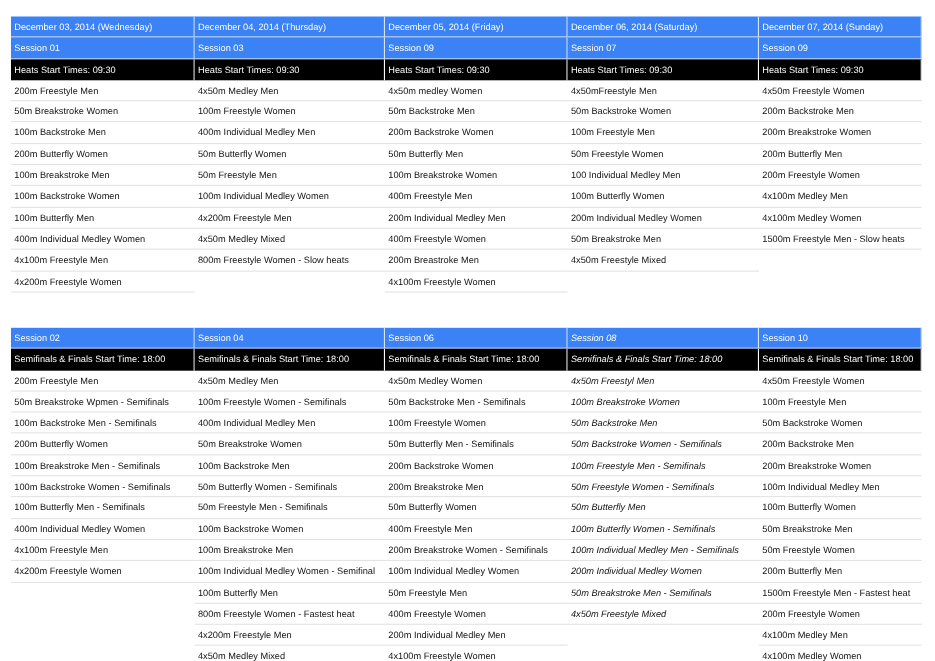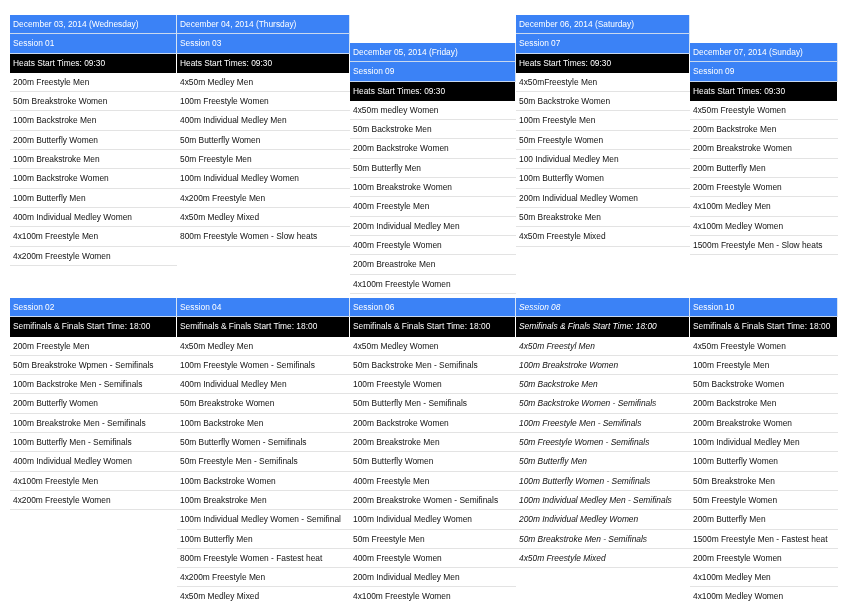--- a/index.html
+++ b/index.html
@@ -38,21 +38,21 @@
     <div class="cell row">4x50m Medley Men</div>
     <div class="cell row">100m Freestyle  Women</div>
     <div class="cell row">400m Individual Medley  Men</div>
     <div class="cell row">50m Butterfly  Women</div>
     <div class="cell row">50m Freestyle  Men</div>
     <div class="cell row">100m Individual Medley  Women</div>
     <div class="cell row">4x200m Freestyle  Men</div>
     <div class="cell row">4x50m Medley Mixed</div>
     <div class="cell row">800m Freestyle Women - Slow heats</div>
   </div>
-  <div class="col" style="width:166px;margin-top:28px;">
+  <div class="col" style="width:166px;">
     <div class="cell blue">December 05, 2014 (Friday)</div>
     <div class="cell blue">Session 09</div>
     <div class="cell black">Heats Start Times: 09:30</div>
     <div class="cell row">4x50m medley Women</div>
     <div class="cell row">50m Backstroke Men</div>
     <div class="cell row">200m Backstroke Women</div>
     <div class="cell row">50m Butterfly  Men</div>
     <div class="cell row">100m Breakstroke  Women</div>
     <div class="cell row">400m Freestyle  Men</div>
     <div class="cell row">200m Individual Medley  Men</div>
@@ -67,21 +67,21 @@
     <div class="cell row">4x50mFreestyle Men</div>
     <div class="cell row">50m Backstroke Women</div>
     <div class="cell row">100m Freestyle  Men</div>
     <div class="cell row">50m Freestyle  Women</div>
     <div class="cell row">100 Individual Medley  Men</div>
     <div class="cell row">100m Butterfly  Women</div>
     <div class="cell row">200m Individual Medley  Women</div>
     <div class="cell row">50m Breakstroke  Men</div>
     <div class="cell row">4x50m Freestyle Mixed</div>
   </div>
-  <div class="col" style="width:148px;margin-top:28px;">
+  <div class="col" style="width:148px;">
     <div class="cell blue">December 07, 2014 (Sunday)</div>
     <div class="cell blue">Session 09</div>
     <div class="cell black">Heats Start Times: 09:30</div>
     <div class="cell row">4x50m Freestyle Women</div>
     <div class="cell row">200m Backstroke Men</div>
     <div class="cell row">200m Breakstroke  Women</div>
     <div class="cell row">200m Butterfly  Men</div>
     <div class="cell row">200m Freestyle  Women</div>
     <div class="cell row">4x100m Medley Men</div>
     <div class="cell row">4x100m Medley Women</div>
@@ -91,20 +91,21 @@
 
 <div class="tbl" style="top:298px;">
   <div class="col" style="width:167px;">
     <div class="cell blue">Session 02</div>
     <div class="cell black">Semifinals &amp; Finals Start Time: 18:00</div>
     <div class="cell row">200m Freestyle  Men</div>
     <div class="cell row">50m Breakstroke  Wpmen - Semifinals</div>
     <div class="cell row">100m Backstroke Men - Semifinals</div>
     <div class="cell row">200m Butterfly  Women</div>
     <div class="cell row">100m Breakstroke  Men - Semifinals</div>
+    <div class="cell row">100m Backstroke Women - Semifinals</div>
     <div class="cell row">100m Butterfly  Men - Semifinals</div>
     <div class="cell row">400m Individual Medley  Women</div>
     <div class="cell row">4x100m Freestyle  Men</div>
     <div class="cell row">4x200m Freestyle  Women</div>
   </div>
   <div class="col" style="width:173px;">
     <div class="cell blue">Session 04</div>
     <div class="cell black">Semifinals &amp; Finals Start Time: 18:00</div>
     <div class="cell row">4x50m Medley Men</div>
     <div class="cell row">100m Freestyle  Women - Semifinals</div>

